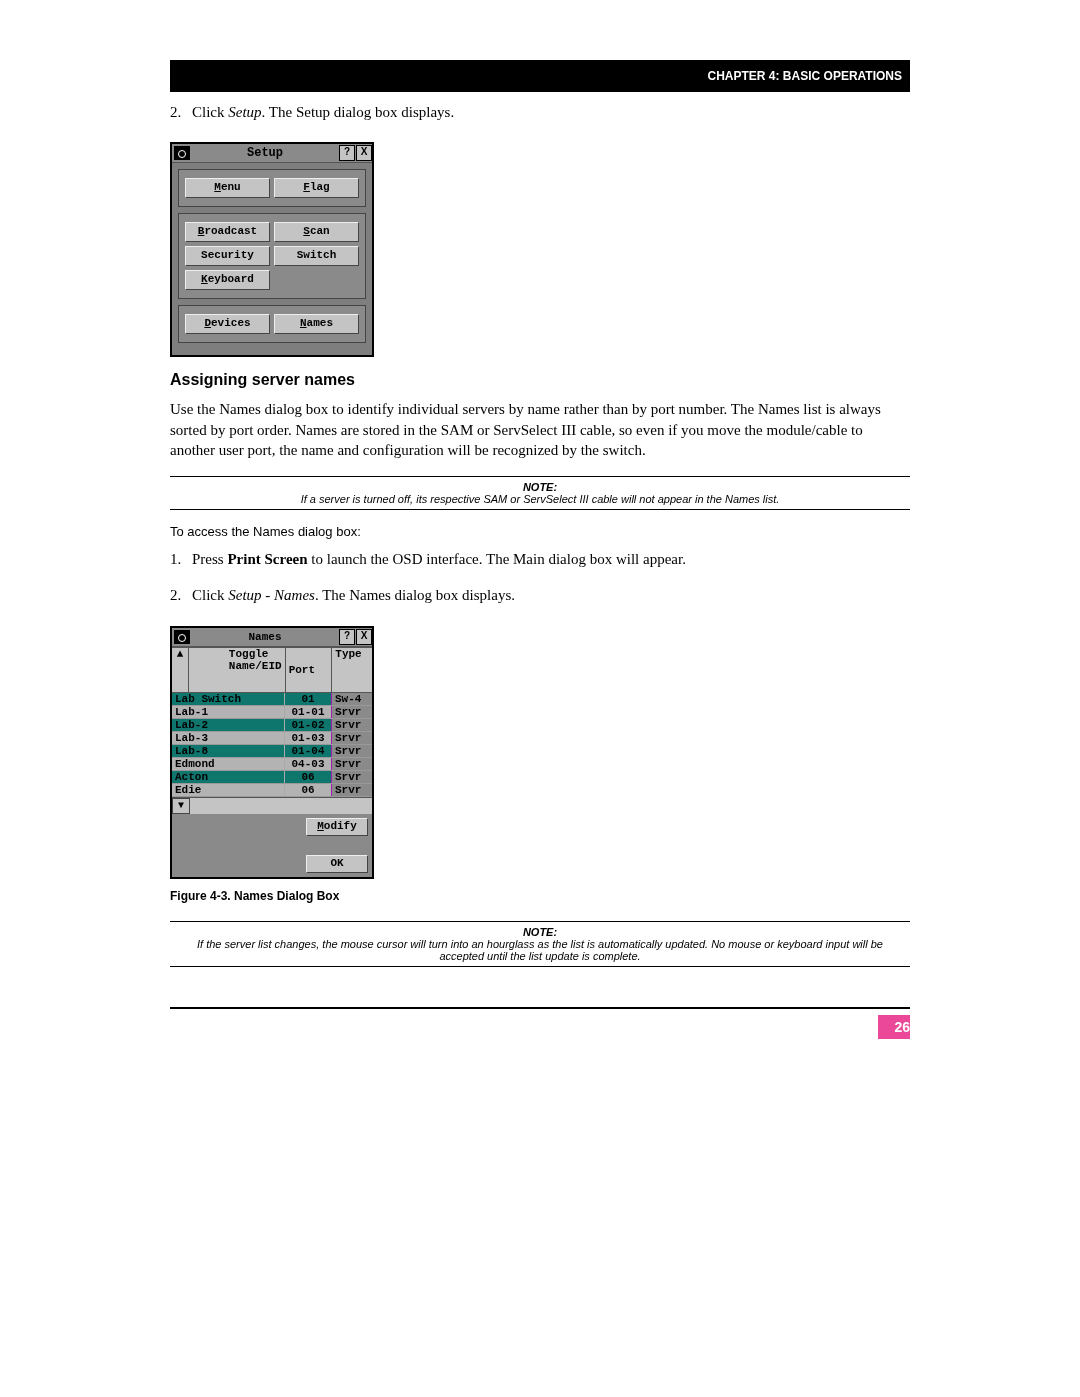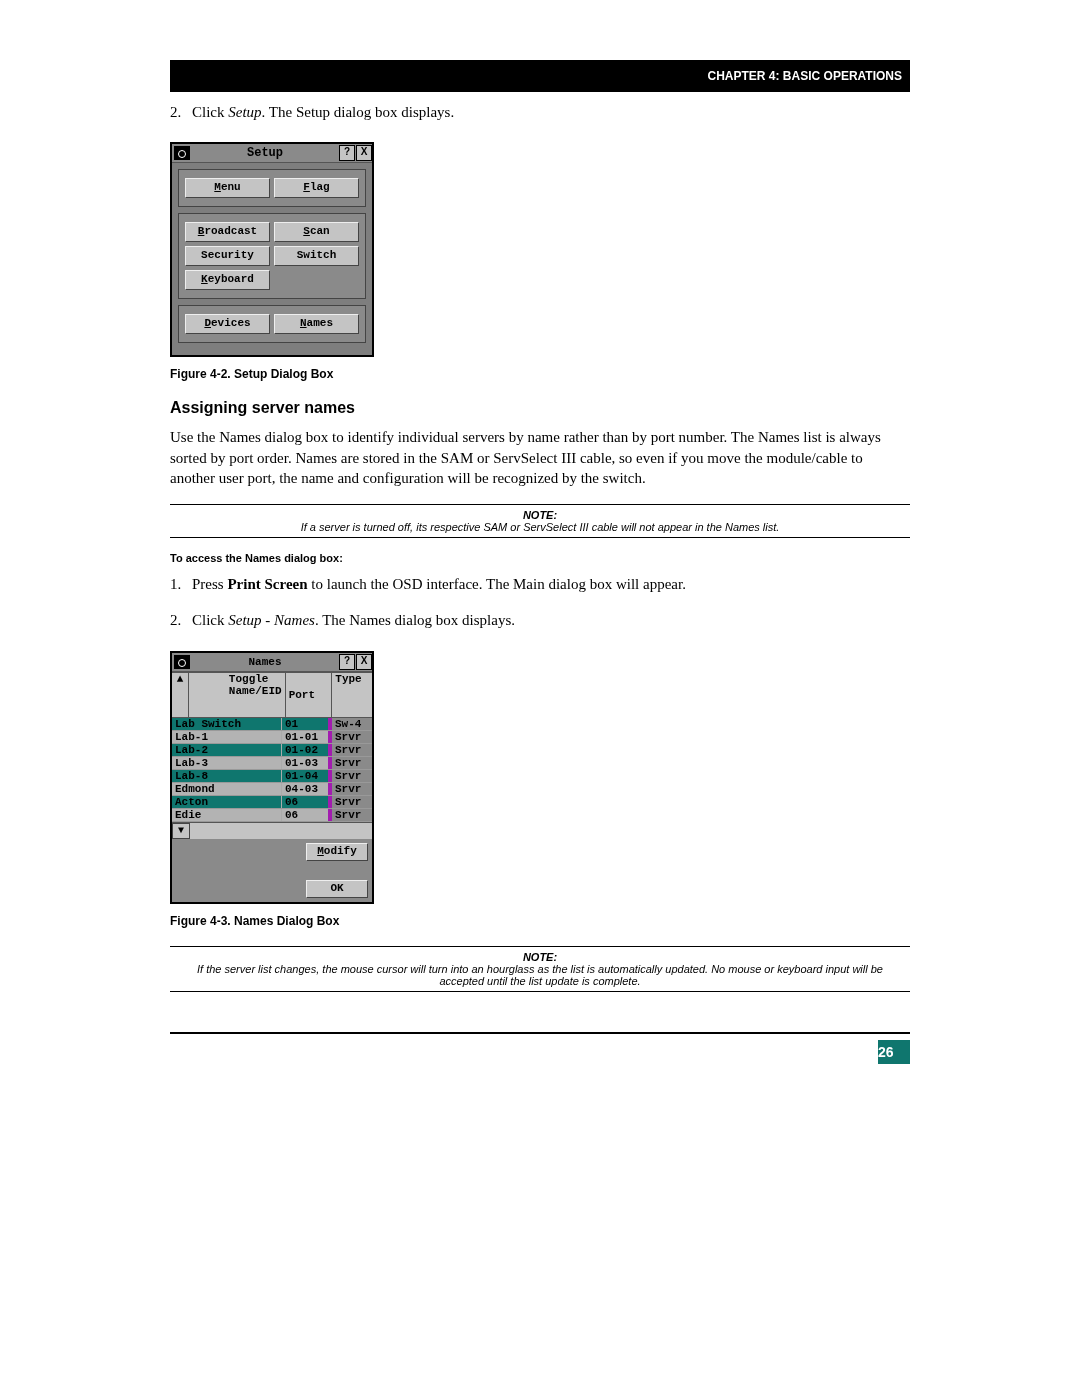--- a/index.html
+++ b/index.html
@@ -125,22 +125,22 @@
     margin: 10px 0 18px 0;
   }
   .section-h {
     font-family: Arial, Helvetica, sans-serif;
     font-weight: bold;
     font-size: 16px;
     margin: 14px 0 8px 0;
   }
   .sub-h {
     font-family: Arial, Helvetica, sans-serif;
-    font-weight: bold;
-    font-size: 11px;
+    font-weight: normal;
+    font-size: 13px;
     margin: 14px 0 6px 0;
   }
 
   .note-block {
     border-top: 1px solid #000;
     border-bottom: 1px solid #000;
     margin: 14px 0;
     padding: 4px 6px;
     font-family: Arial, Helvetica, sans-serif;
     font-size: 11px;
@@ -179,21 +179,21 @@
   .nd-h-type { width:34px; padding:0 3px;}
   .nd-row {
     display:flex;
     font-weight:bold;
     font-size:11px;
     background:#0f766e;
     border-bottom:1px solid #999;
   }
   .nd-row.alt { background:#b3b3b3; }
   .nd-c-name { flex:1; padding:0 3px; border-right:1px solid #aaa;}
-  .nd-c-port { width:40px; padding:0 3px; border-right:4px solid #a21caf;}
+  .nd-c-port { width:40px; padding:0 3px; border-right:1px solid #a21caf;text-align:center;}
   .nd-c-type { width:34px; padding:0 3px; background:#8a8a8a;}
   .nd-scroll {
     height:16px;
     background:#c4c4c4;
     border-top:1px solid #555;
     display:flex;
   }
   .nd-scroll .arrow{
     width:16px;
     border:1px solid #444;
@@ -223,24 +223,24 @@
     font-weight:bold;
   }
   .nd-btn .ul{ text-decoration:underline; }
 
   .footer-line {
     border-top: 2px solid #000;
     margin-top: 40px;
   }
   .page-num {
     float: right;
-    background: #0f766e;
+    background: #ec4899;
     color: #fff;
     width: 32px;
-    text-align: left;
+    text-align: right;
     font-family: Arial, Helvetica, sans-serif;
     font-weight: bold;
     font-size: 14px;
     padding: 4px 0;
     margin-top: 6px;
   }
   .clear { clear: both; }
 </style>
 </head>
 <body>
@@ -288,21 +288,20 @@
       </div>
       <div class="panel">
         <div class="btn-row">
           <div class="ui-btn underline-first">Devices</div>
           <div class="ui-btn underline-first">Names</div>
         </div>
       </div>
     </div>
   </div>
 
-  <div class="caption">Figure 4-2.  Setup Dialog Box</div>
 
   <div class="section-h">Assigning server names</div>
 
   <div class="body-text">Use the Names dialog box to identify individual servers by name rather than by port number. The Names list is always sorted by port order. Names are stored in the SAM or ServSelect III cable, so even if you move the module/cable to another user port, the name and configuration will be recognized by the switch.</div>
 
   <div class="note-block">
     <span class="note-label">NOTE:</span>
     <span>If a server is turned off, its respective SAM or ServSelect III cable will not appear in the Names list.</span>
   </div>
 

